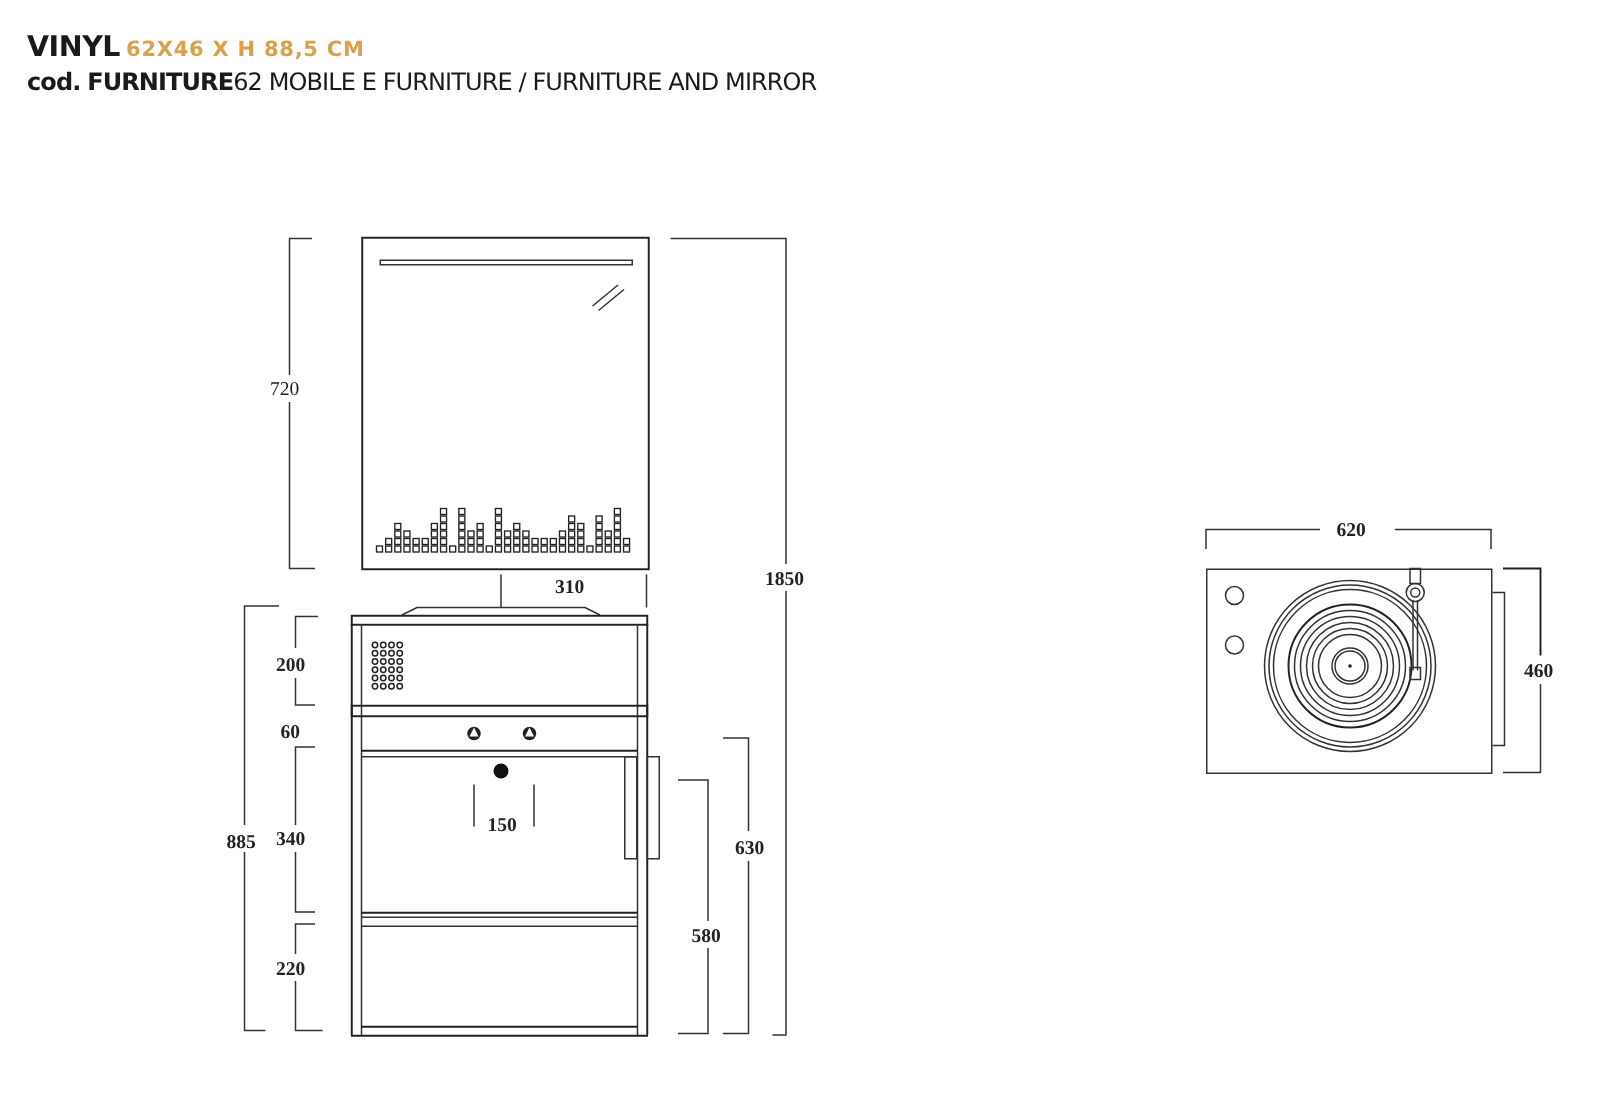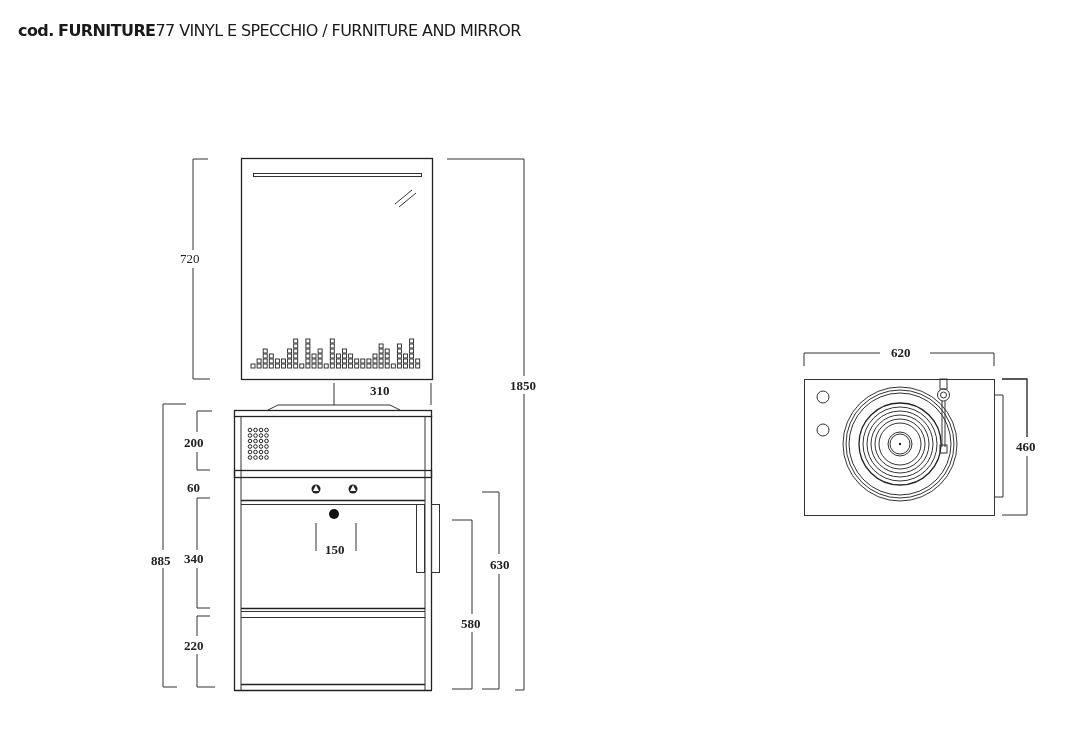--- a/index.html
+++ b/index.html
@@ -13,24 +13,27 @@
   svg { position:absolute; left:0; top:0; }
   svg text { font-family:"Liberation Serif", serif; font-size:13px; fill:#222; }
   svg text.b { font-weight:bold; }
   .ln { stroke:#222; stroke-width:1.3; fill:none; }
   .lnt { stroke:#333; stroke-width:1; fill:none; }
 </style>
 </head>
 <body>
 
 <div class="hdr">
+  <div class="title-line">
+    <span>VINYL</span><span class="title-dims">62X46 X H 88,5 CM</span>
+  </div>
   <div class="code-line">
     <span class="code-bold">cod.</span>
-    <span class="code-bold">FURNITURE</span><span>77</span>
-    <span>VINYL E SPECCHIO</span>
+    <span class="code-bold">FURNITURE</span><span>62</span>
+    <span>MOBILE E FURNITURE</span>
     <span>/</span>
     <span class="code-it">FURNITURE AND MIRROR</span>
   </div>
 </div>
 
 <svg width="1075" height="736" viewBox="0 0 1075 736">
 
   <g>
     <rect class="ln" x="241.5" y="158.5" width="191" height="221"></rect>
     <rect class="lnt" x="253.5" y="173.5" width="168" height="3"></rect>

